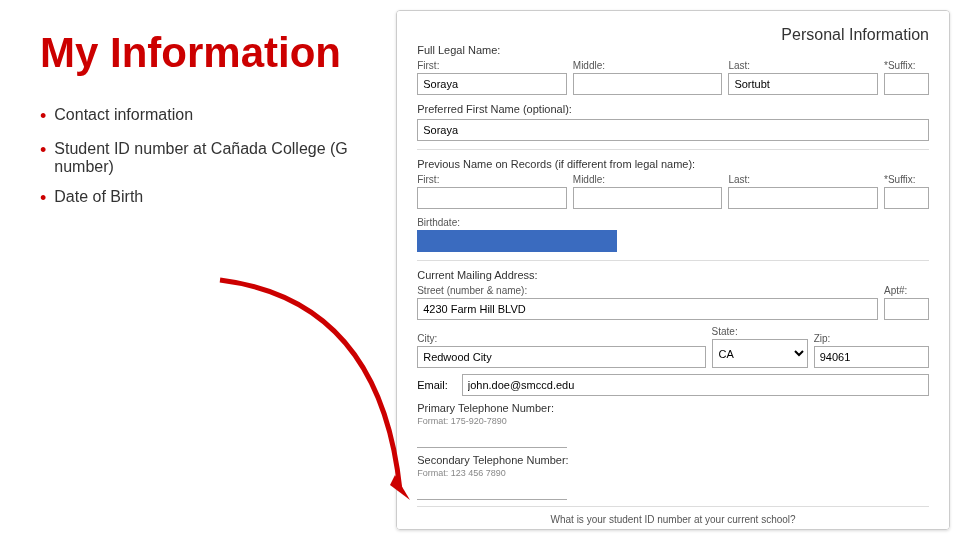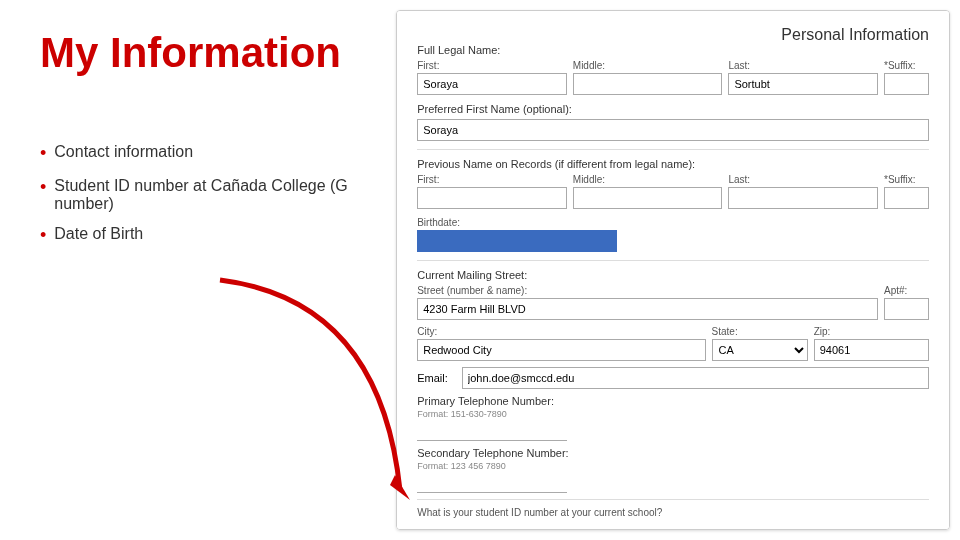--- a/index.html
+++ b/index.html
@@ -14,21 +14,20 @@
     }
 
     
     .left-panel {
       width: 400px;
       padding: 30px 40px;
       display: flex;
       flex-direction: column;
       justify-content: flex-start;
       position: relative;
-      gap: 37px;
     }
 
     .main-title {
       color: #cc0000;
       font-size: 42px;
       font-weight: bold;
       margin-bottom: 30px;
       line-height: 1.1;
     }
 
@@ -164,21 +163,21 @@
     }
 
     .city-state-zip .city { flex: 3; }
     .city-state-zip .state { flex: 1; }
     .city-state-zip .zip { flex: 1.2; }
 
     select {
       border: 1px solid #aaa;
       padding: 2px 2px;
       font-size: 11px;
-      height: 22px;
+      height: 29px;
       width: 100%;
       background: #fff;
     }
 
     .email-row {
       display: flex;
       align-items: center;
       gap: 14px;
       margin-bottom: 6px;
     }
@@ -224,20 +223,21 @@
       color: #555;
       margin-bottom: 6px;
       border-top: 1px solid #ddd;
       padding-top: 6px;
     }
 
     .student-id-section p {
       font-size: 10px;
       line-height: 1.4;
       margin-bottom: 4px;
+      text-align: center;
     }
   </style>
 </head>
 <body>
 
 <div class="left-panel">
   <h1 class="main-title">My Information</h1>
   <ul class="bullet-list">
     <li>
       <span>Contact information</span>
@@ -308,21 +308,21 @@
 
   <div class="form-row">
     <div class="form-group">
       <label>Birthdate:</label>
       <input type="text" class="highlighted" style="background: rgb(58, 107, 191); border: 1px solid rgb(58, 107, 191); color: rgb(58, 107, 191); width: 200px;">
     </div>
   </div>
 
   <hr class="form-divider">
 
-  <div class="form-section-label-top">Current Mailing Street:</div>
+  <div class="form-section-label-top">Current Mailing Address:</div>
   <div class="form-row-inline">
     <div class="form-group">
       <label>Street (number &amp; name):</label>
       <input type="text" class="full-width-input" value="4230 Farm Hill BLVD" style="">
     </div>
     <div class="form-group xsmall">
       <label>Apt#:</label>
       <input type="text" style="">
     </div>
   </div>
@@ -346,21 +346,21 @@
     </div>
   </div>
 
   <div class="email-row">
     <label>Email:</label>
     <input type="text" class="full-width-input" style="flex: 1 1 0%;" value="john.doe@smccd.edu">
   </div>
 
   <div class="phone-section">
     <div class="phone-label">Primary Telephone Number:</div>
-    <div class="phone-format">Format: 151-630-7890</div>
+    <div class="phone-format">Format: 175-920-7890</div>
     <div class="phone-input-row">
       <input type="text" style="border-top: none; border-right: none; border-left: none; border-image: initial; border-bottom: 1px solid rgb(170, 170, 170); font-size: 11px; height: 20px; width: 150px; padding: 2px 4px;">
     </div>
   </div>
 
   <div class="phone-section">
     <div class="phone-label">Secondary Telephone Number:</div>
     <div class="phone-format">Format: 123 456 7890</div>
     <div class="phone-input-row">
       <input type="text" style="border-top: none; border-right: none; border-left: none; border-image: initial; border-bottom: 1px solid rgb(170, 170, 170); font-size: 11px; height: 20px; width: 150px; padding: 2px 4px;">

